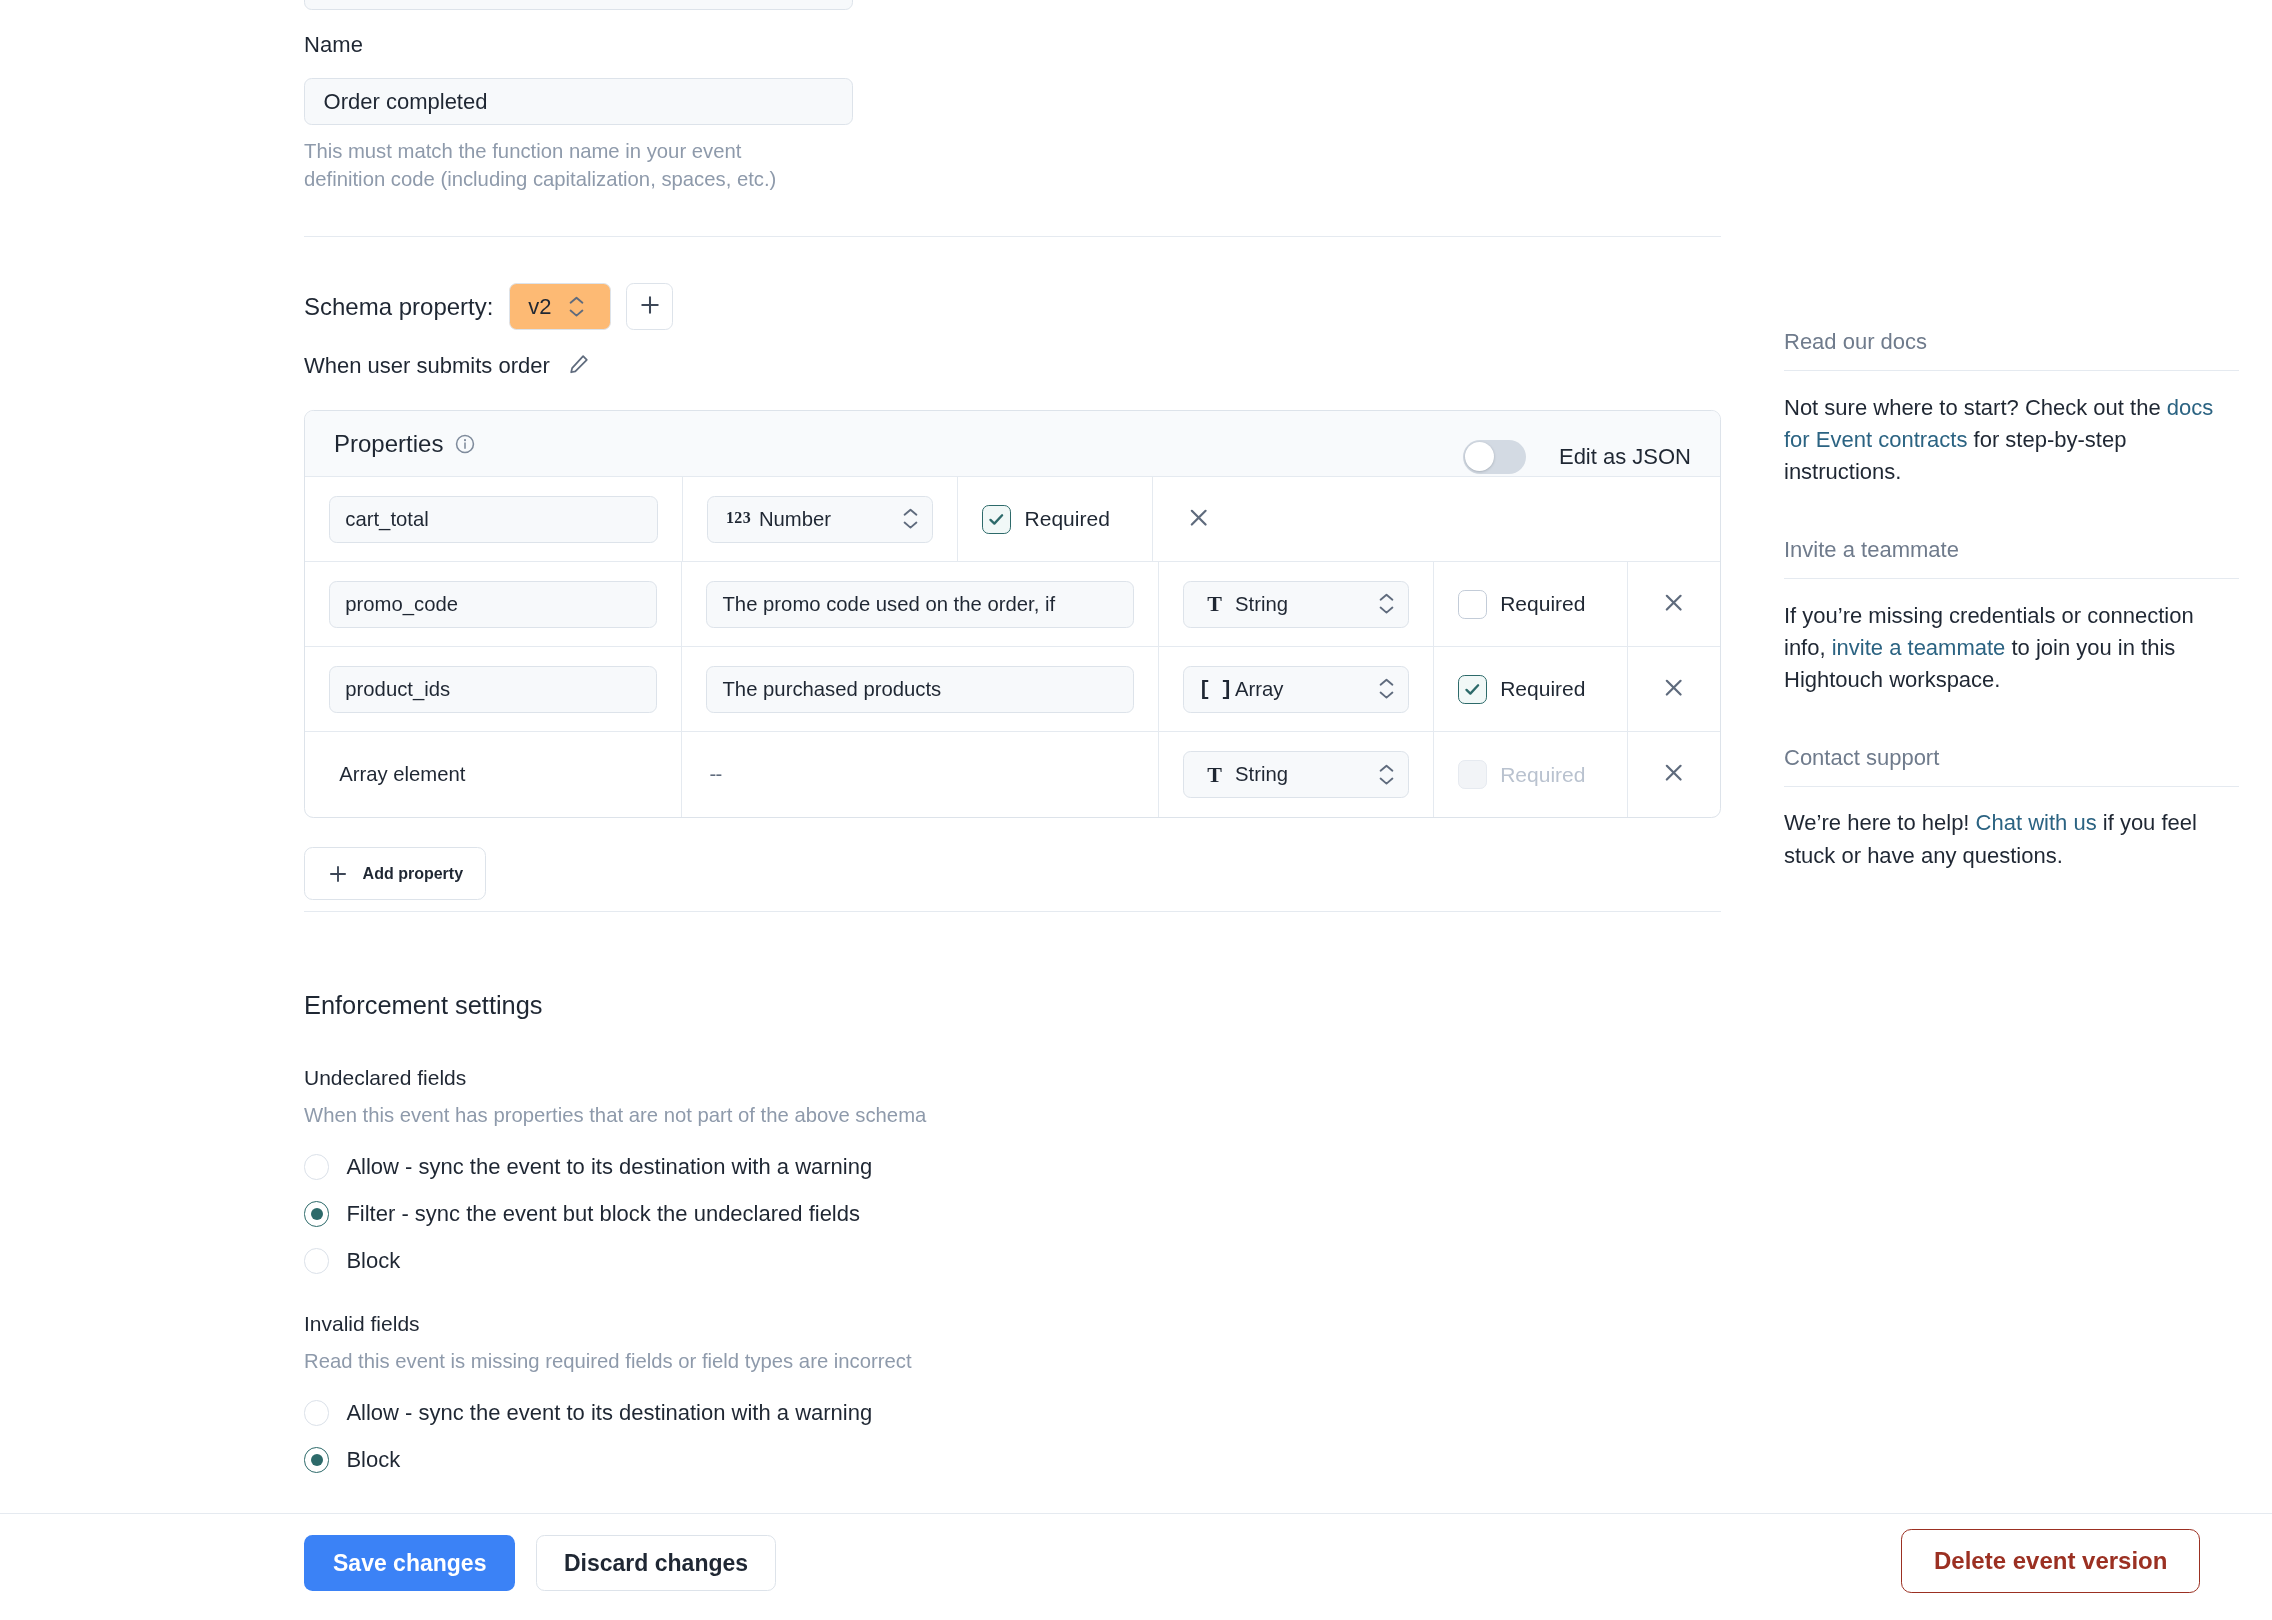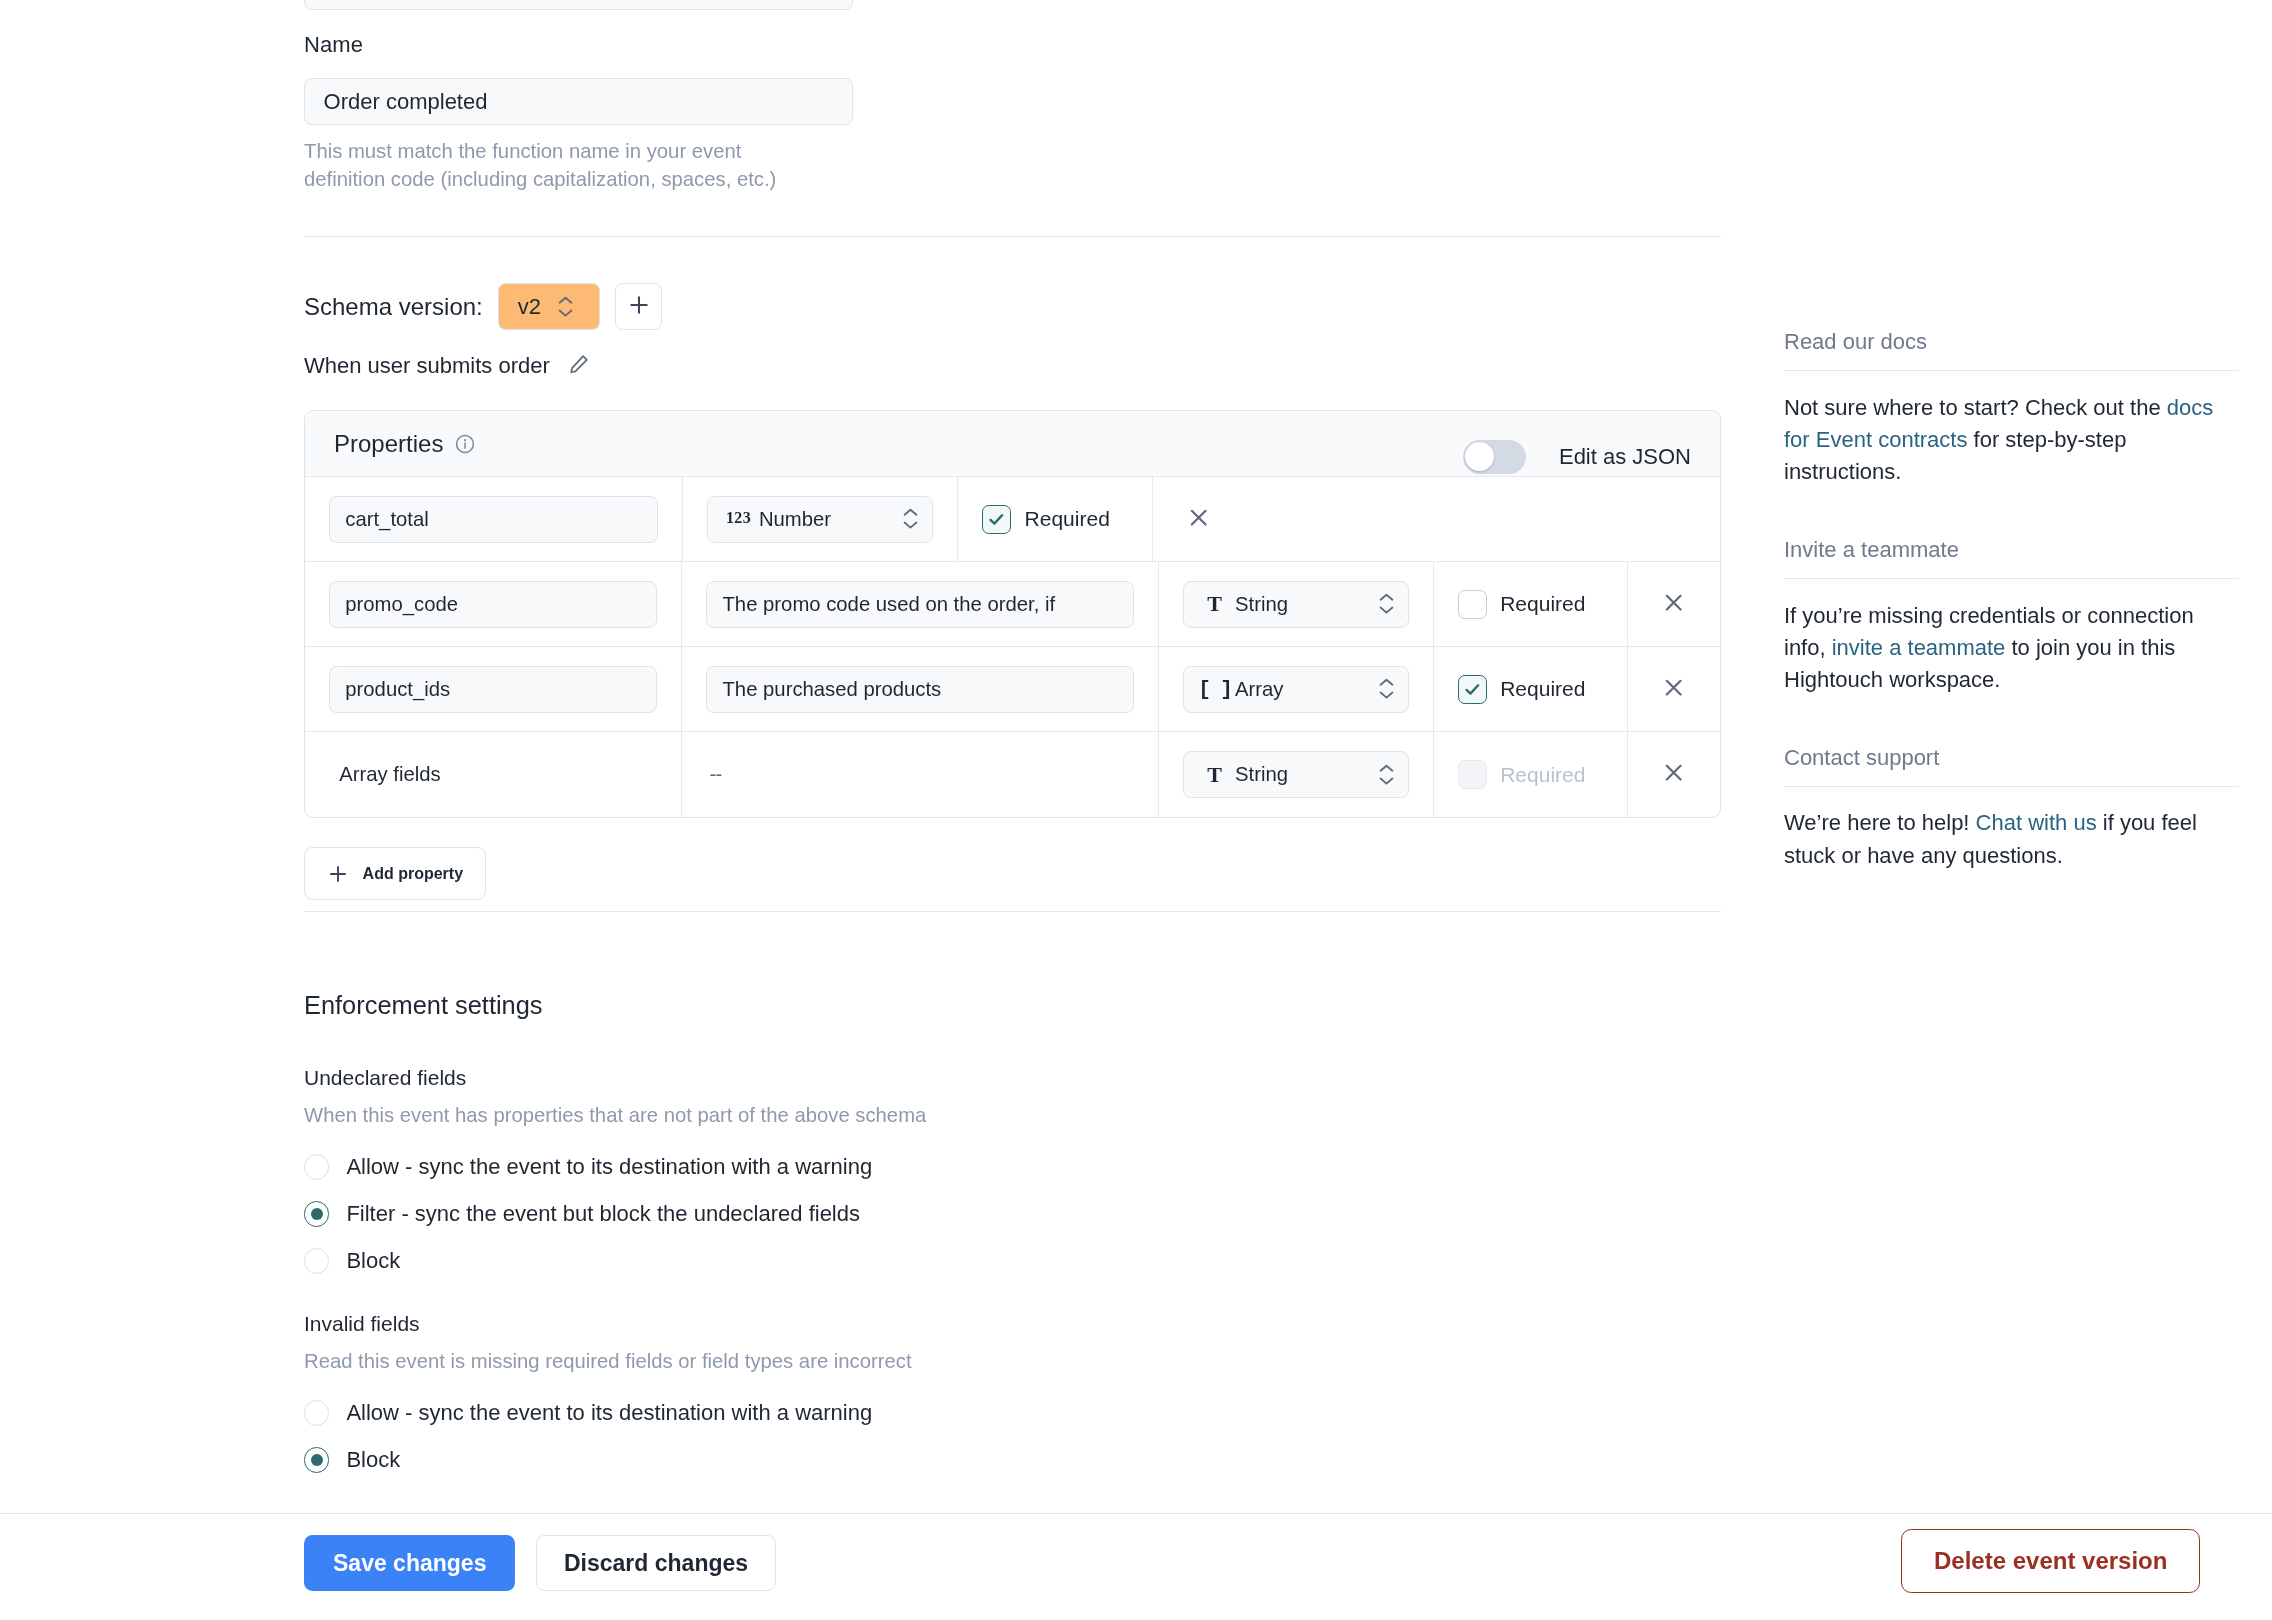--- a/index.html
+++ b/index.html
@@ -536,21 +536,21 @@
 
   <div class="main">
 
     <div class="name-label">Name</div>
     <input class="name-input" type="text" value="Order completed" style="">
     <div class="name-help">This must match the function name in your event definition code (including capitalization, spaces, etc.)</div>
 
     <div class="div-1"></div>
 
     <div class="schema-row">
-      <div class="schema-label">Schema version:</div>
+      <div class="schema-label">Schema property:</div>
       <div class="version-select">
         <span class="val">v2</span>
         <span class="stepper">
           <svg width="17" height="9.3" viewBox="0 0 20 11">
               <path d="M3 8 L10 2 L17 8" fill="none" stroke="currentColor" stroke-width="2.2" stroke-linecap="round" stroke-linejoin="round"></path>
             </svg>
           <svg width="17" height="9.3" viewBox="0 0 20 11">
               <path d="M3 3 L10 9 L17 3" fill="none" stroke="currentColor" stroke-width="2.2" stroke-linecap="round" stroke-linejoin="round"></path>
             </svg>
         </span>
@@ -708,21 +708,21 @@
               <svg width="25.4" height="25.4" viewBox="0 0 24 24" fill="none" stroke="currentColor" stroke-width="2.1" stroke-linecap="round">
                   <path d="M5.5 5.5 L18.5 18.5 M18.5 5.5 L5.5 18.5"></path>
                 </svg>
             </span>
           </button>
         </div>
       </div>
 
       <div class="prow">
         <div class="cell c-name">
-          <span class="plain-text">Array fields</span>
+          <span class="plain-text">Array element</span>
         </div>
         <div class="cell c-desc">
           <span class="dashes">--</span>
         </div>
         <div class="cell c-type">
           <div class="type-select">
             <span class="type-icon str">T</span>
             <span class="type-name">String</span>
             <span class="stepper">
               <svg width="17" height="9.3" viewBox="0 0 20 11">

